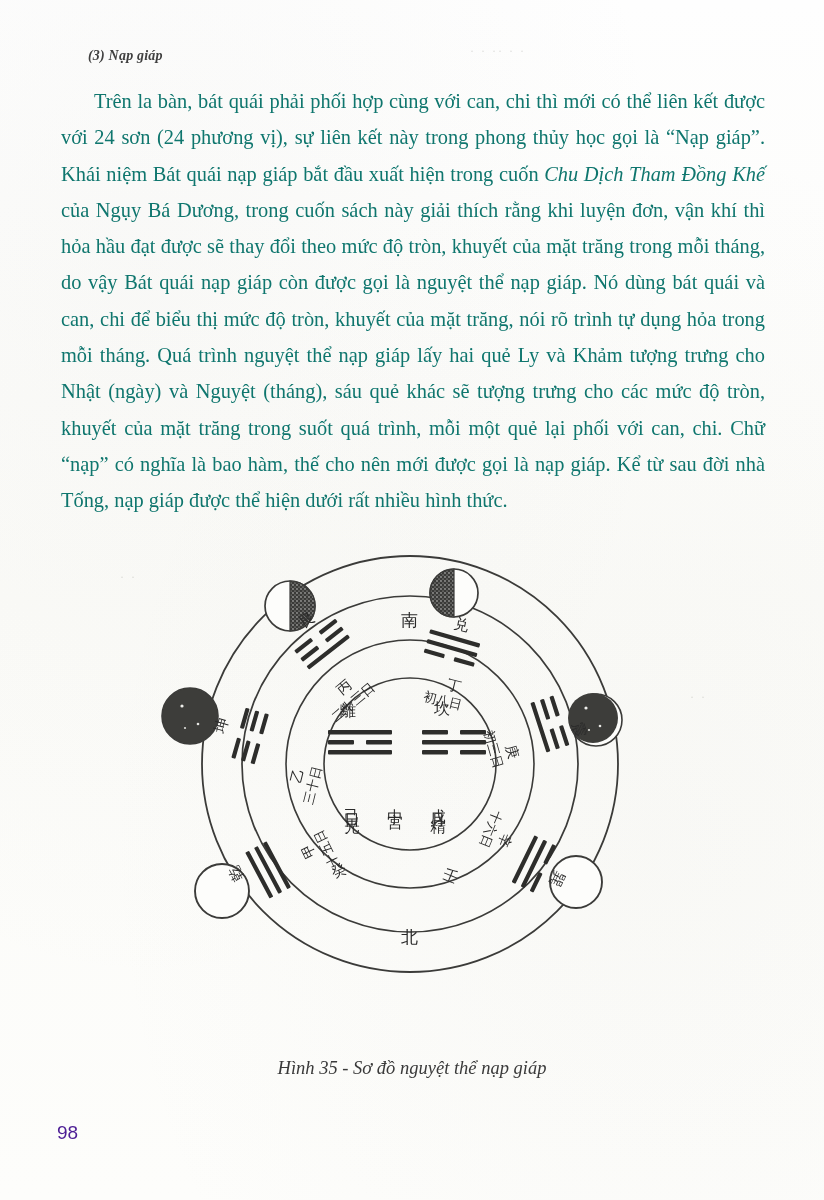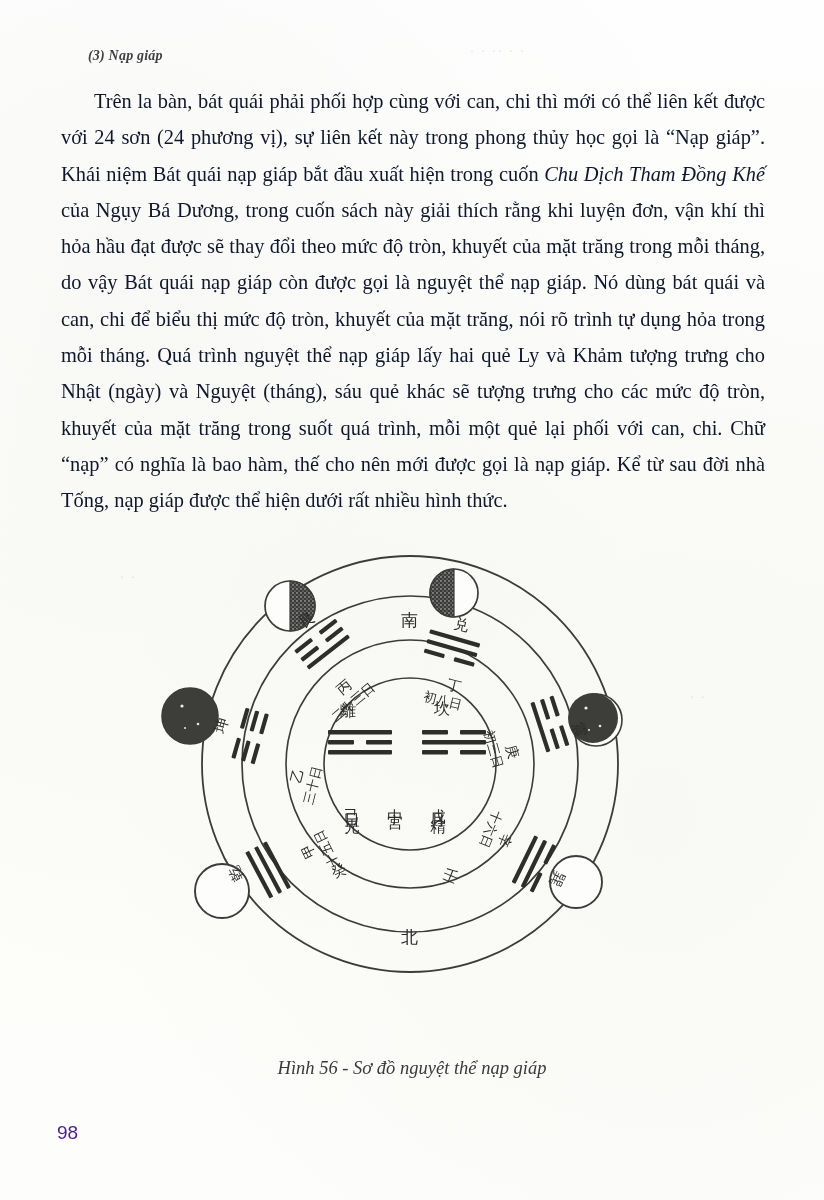--- a/index.html
+++ b/index.html
@@ -48,21 +48,21 @@
   }
   .body-text {
     position: absolute;
     left: 61px;
     top: 83px;
     width: 704px;
     font-size: 20.4px;
     line-height: 36.3px;
     text-align: justify;
     text-justify: inter-word;
-    color: #0f172a;
+    color: #0f766e;
     -webkit-hyphens: none;
     hyphens: none;
   }
   .body-text .indent { display: inline-block; width: 33px; }
   .body-text i { font-style: italic; }
 
   .figure-wrap {
     position: absolute;
     left: 0;
     top: 548px;
@@ -294,15 +294,15 @@
       </g>
 
       <g font-size="15.5">
         <text class="cjk" x="200" y="248" style="writing-mode: vertical-rl; letter-spacing:5px;">己日光</text>
         <text class="cjk" x="243" y="248" style="writing-mode: vertical-rl; letter-spacing:5px;">中宮</text>
         <text class="cjk" x="286" y="248" style="writing-mode: vertical-rl; letter-spacing:5px;">戊月精</text>
       </g>
     </svg>
   </div>
 
-  <div class="caption">Hình 56 - Sơ đồ nguyệt thể nạp giáp</div>
+  <div class="caption">Hình 35 - Sơ đồ nguyệt thể nạp giáp</div>
   <div class="page-number">98</div>
 </div>
 
 </body></html>

